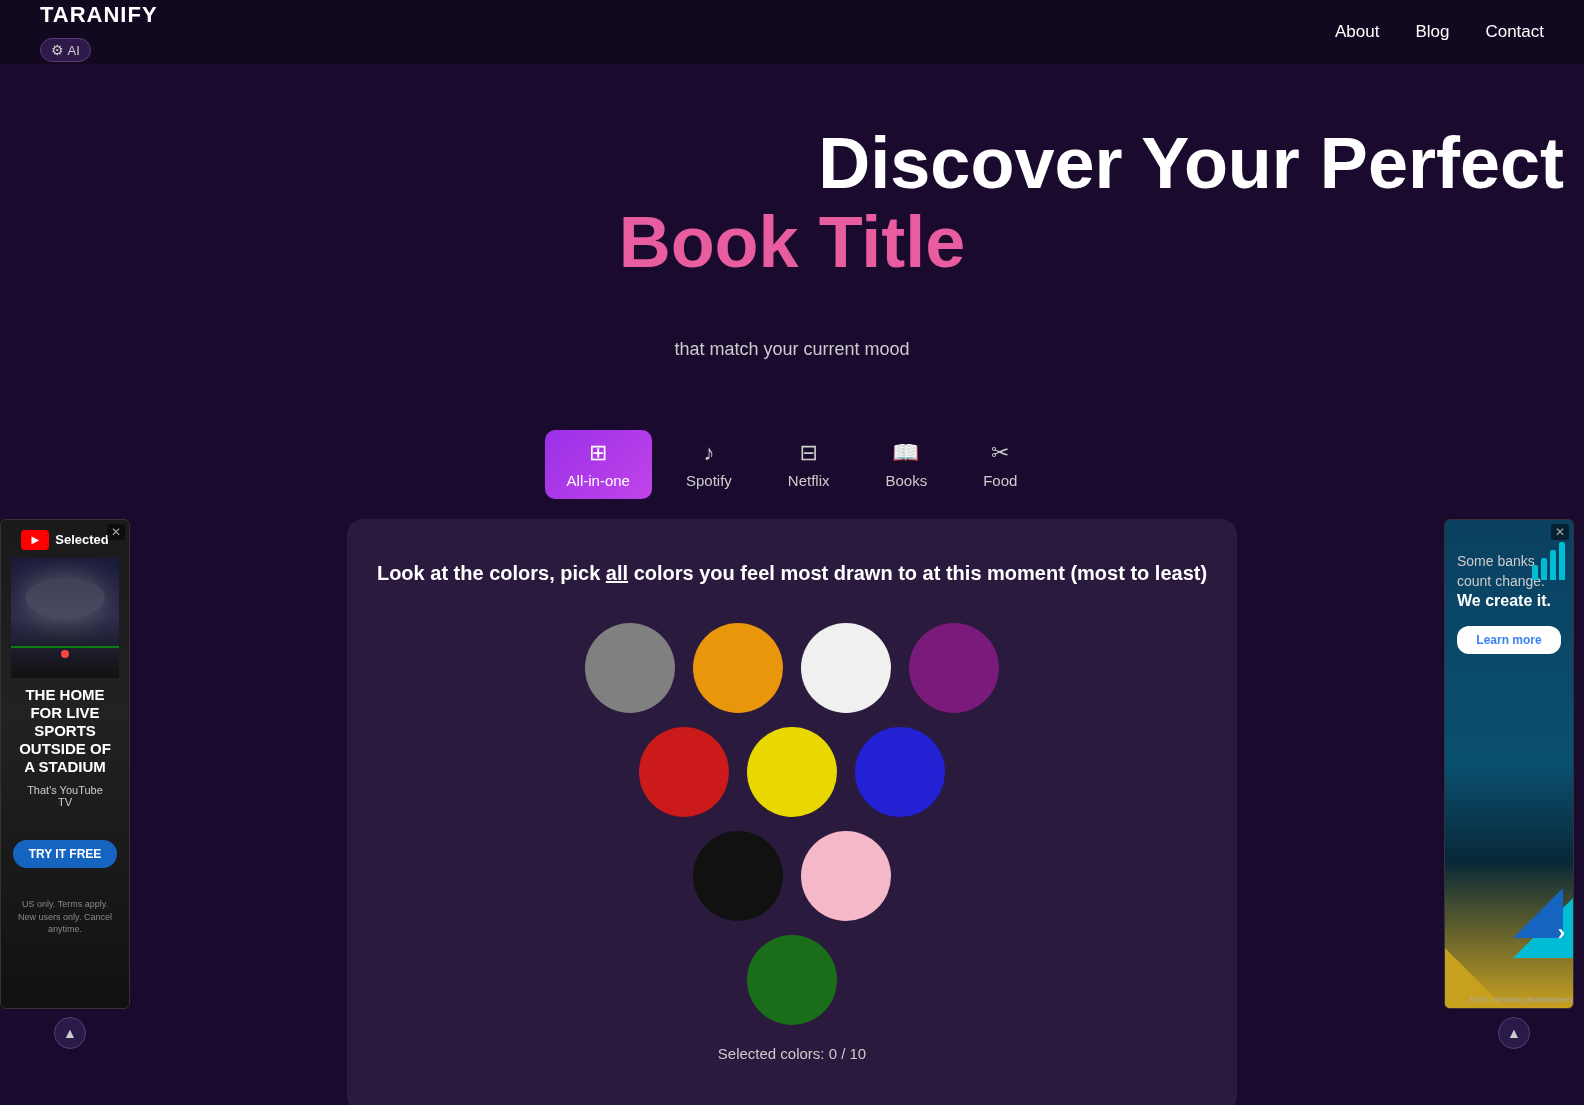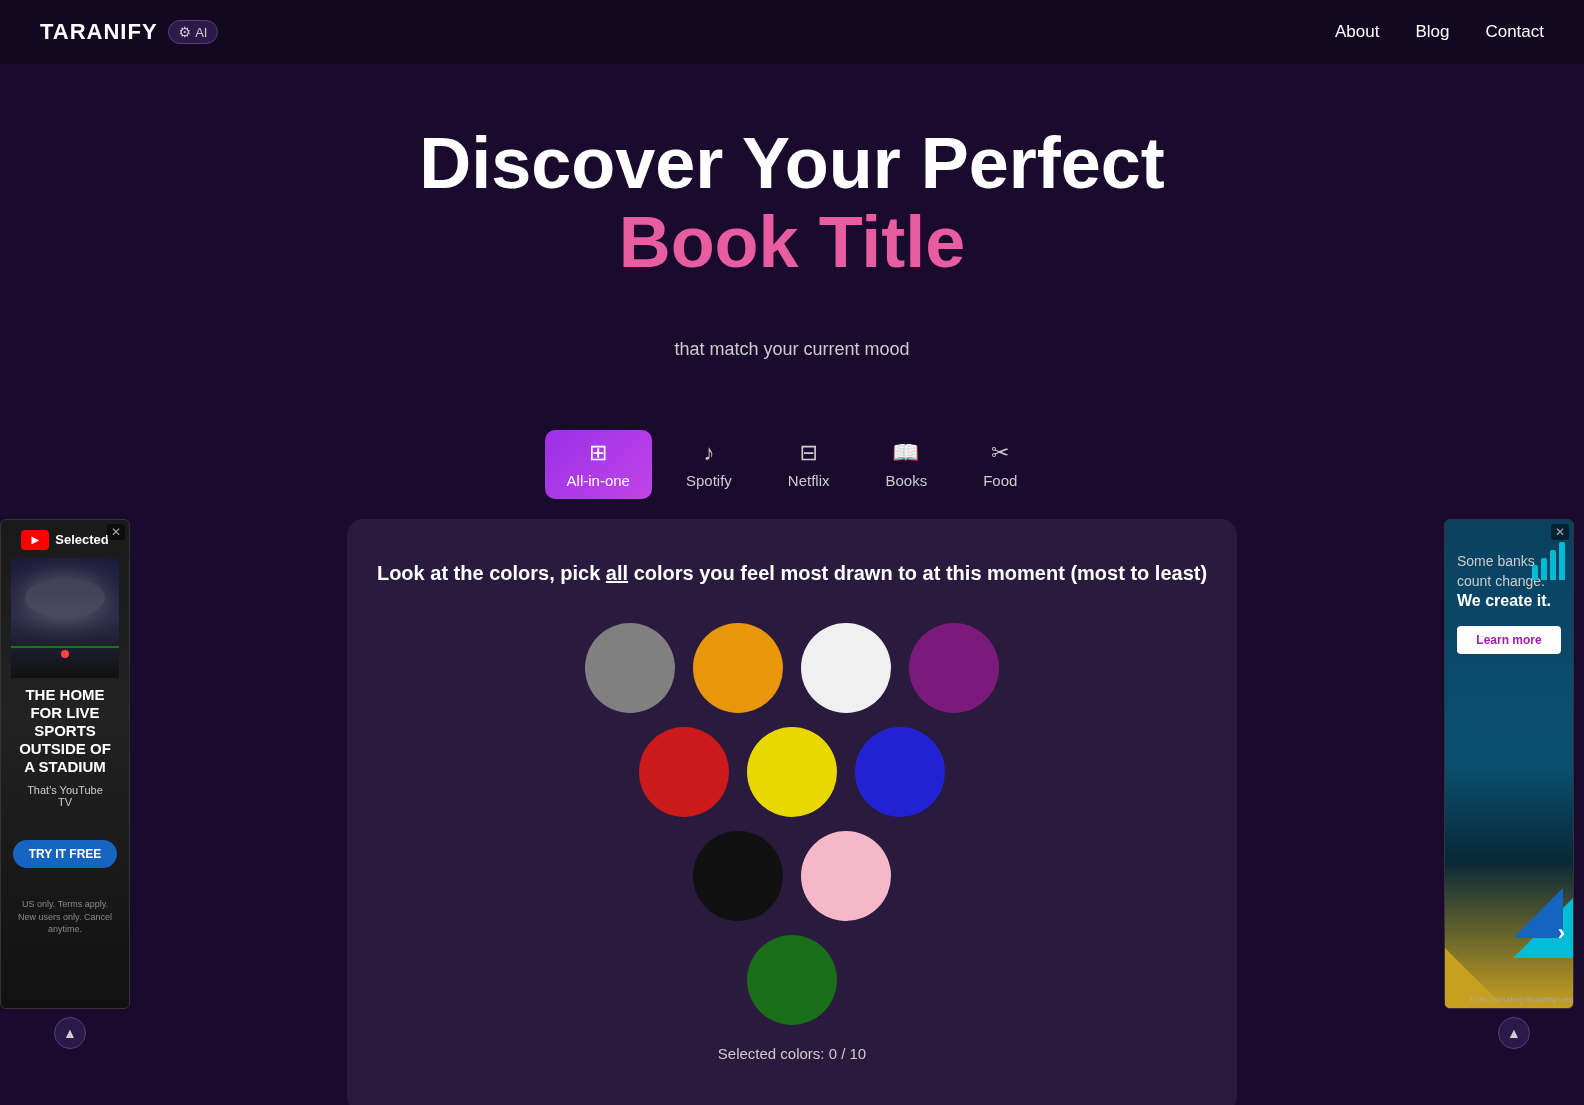--- a/index.html
+++ b/index.html
@@ -15,22 +15,23 @@
     .navbar {
       display: flex;
       align-items: center;
       justify-content: space-between;
       padding: 0 40px;
       height: 64px;
       background-color: #120820;
     }
     .navbar-brand {
       display: flex;
-      align-items: center;
+      align-items: flex-start;
       gap: 10px;
+      flex-direction: column;
     }
     .brand-name {
       font-size: 22px;
       font-weight: 800;
       letter-spacing: 1px;
       color: #ffffff;
     }
     .ai-badge {
       display: flex;
       align-items: center;
@@ -60,20 +61,21 @@
     
     .hero {
       text-align: center;
       padding: 60px 20px 30px;
     }
     .hero-title-white {
       font-size: 72px;
       font-weight: 800;
       color: #ffffff;
       line-height: 1.1;
+      text-align: right;
     }
     .hero-title-pink {
       font-size: 72px;
       font-weight: 800;
       color: #e85ca0;
       line-height: 1.1;
     }
     .hero-subtitle {
       margin-top: 24px;
       font-size: 18px;
@@ -303,23 +305,23 @@
       font-size: 16px;
       font-weight: 800;
       color: white;
       margin-top: 0;
       line-height: 1.3;
     }
     .cap-learn-btn {
       display: block;
       margin: 14px 0;
       background: white;
-      color: #a21caf;
+      color: #3b82f6;
       border: none;
-      border-radius: 4px;
+      border-radius: 12px;
       padding: 7px 10px;
       font-size: 12px;
       font-weight: 600;
       cursor: pointer;
       width: 100%;
     }
     .cap-triangle-teal {
       position: absolute;
       bottom: 0;
       right: 0;

